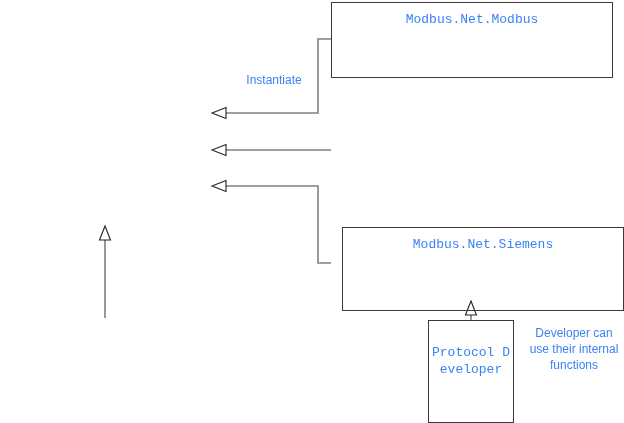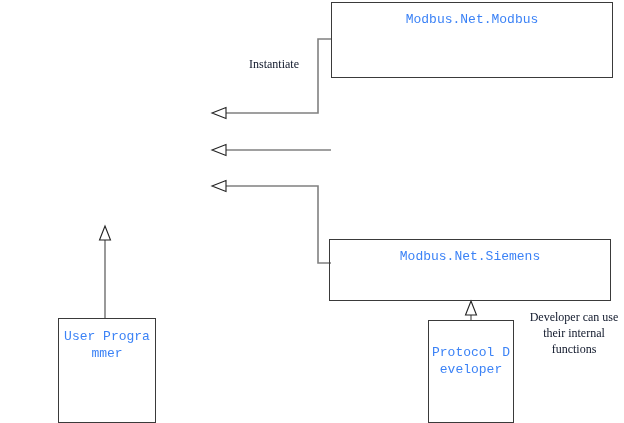--- a/index.html
+++ b/index.html
@@ -38,25 +38,26 @@
     color: #3b82f6;
     font-family: "Liberation Mono", "DejaVu Sans Mono", monospace;
     line-height: 1.30;
     letter-spacing: 0px;
     white-space: pre-wrap;
     word-break: break-all;
   }
   .note {
     position: absolute;
     text-align: center;
-    color: #0f172a;
-    font-family: Liberation Serif, serif;
+    color: #3b82f6;
+    font-family: Liberation Sans, sans-serif;
     line-height: 1.32;
     white-space: pre-wrap;
     z-index: 3;
+    margin-top: 16px;
   }
   .note-left {
     text-align: left;
   }
 </style>
 </head>
 <body>
 
 <div id="canvas">
 
@@ -87,27 +88,24 @@
       <path d="M 471 301 L 476.5 315 L 465.5 315 Z" fill="#ffffff" stroke="#222222" stroke-width="1.1" stroke-linejoin="miter"></path>
     </g>
   </svg>
 
 
   <div class="node-box" style="left:331px; top:2px; width:282px; height:76px;">
     <div class="node-label" style="top:9px; font-size:13px;">Modbus.Net.Modbus</div>
   </div>
 
 
-  <div class="node-box" style="left:329px; top:227px; width:282px; height:62px;margin-top:12px;">
+  <div class="node-box" style="left:342px; top:227px; width:282px; height:84px;">
     <div class="node-label" style="top:9px; font-size:13px;">Modbus.Net.Siemens</div>
   </div>
 
-  <div class="node-box" style="left:58px; top:318px; width:98px; height:105px;">
-    <div class="node-label" style="top:10px; font-size:13px; padding:0 2px;">User Programmer</div>
-  </div>
 
   <div class="node-box" style="left:428px; top:320px; width:86px; height:103px;">
     <div class="node-label" style="top:14px; font-size:13px; padding:0 2px;margin-top:10px;">Protocol Developer</div>
   </div>
 
   <div class="note" style="left:228px; top:57px; width:92px; font-size:12px;">Instantiate</div>
 
 
 
   <div class="note" style="left:528px; top:310px; width:92px; font-size:12px;">Developer can use their internal functions</div>

